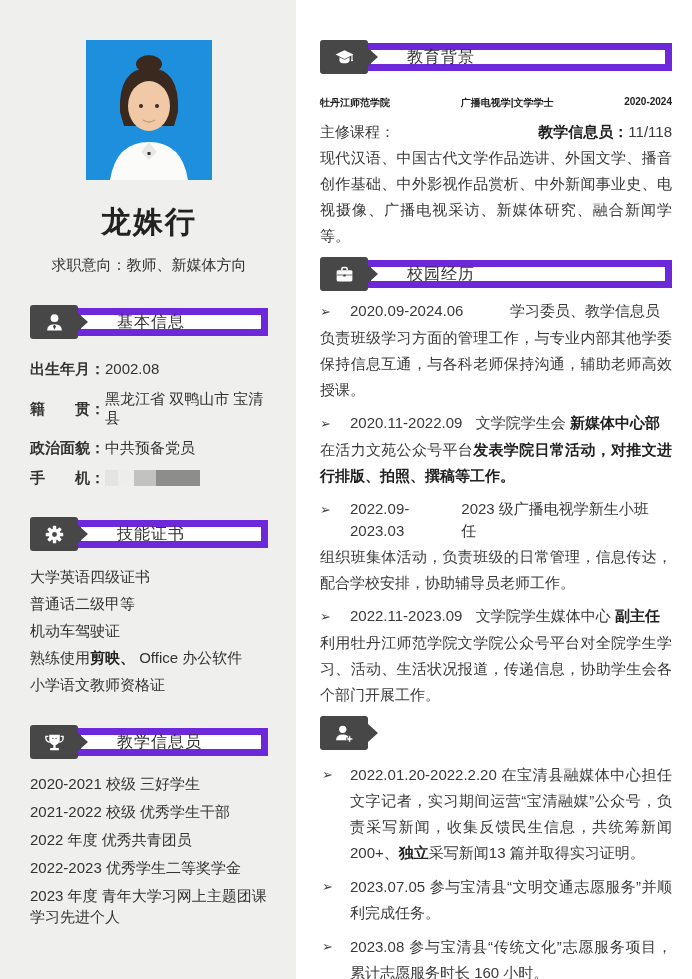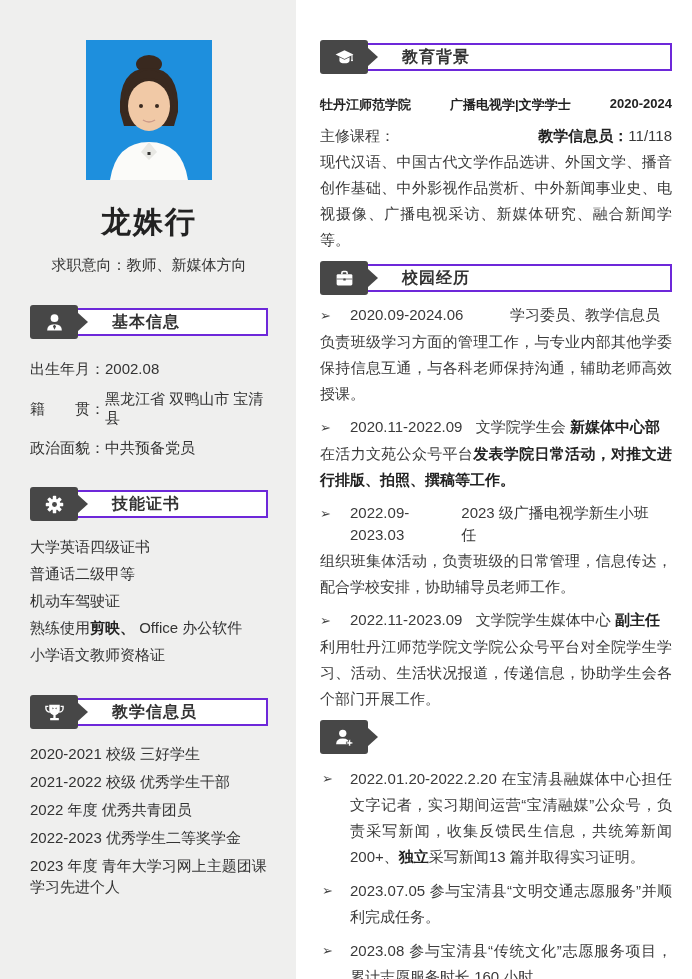--- a/index.html
+++ b/index.html
@@ -27,40 +27,40 @@
     background:#474747; border-radius:3px; z-index:2;
     display:flex; align-items:center; justify-content:center;
   }
   .sec-icon::after {
     content:""; position:absolute; right:-10px; top:50%; transform:translateY(-50%);
     border-top:9px solid transparent; border-bottom:9px solid transparent;
     border-left:10px solid #474747;
   }
   .sec-title-box {
     position:absolute; left:44px; right:0; top:3px; bottom:3px;
-    background:#fff; border:2px solid #6d28d9;
+    background:#fff; border:7px solid #6d28d9;
     display:flex; align-items:center; padding-left:36px;
-    font-size:16px; font-weight:bold; color:#333; letter-spacing:1px;
+    font-size:16px; font-weight:normal; color:#333; letter-spacing:1px;
   }
   .sidebar .sec-header { margin-top:30px; }
 
   .info-rows { margin-top:20px; }
   .info-row { display:flex; align-items:center; font-size:15px; color:#333; margin-bottom:11px; line-height:19px; }
-  .info-label { white-space:pre; }
+  .info-label { white-space:pre;font-weight:bold; }
   .px-blocks { display:inline-flex; align-items:center; height:16px; }
   .px-blocks i { display:inline-block; height:16px; }
 
   .plain-list { list-style:none; margin-top:16px; }
   .plain-list li { font-size:15px; line-height:20px; margin-bottom:7px; color:#333; }
   .honor-list { margin-top:14px; }
   .honor-list li { line-height:21px; margin-bottom:7px; }
 
   
   .main { flex:1; background:#fff; padding:40px 20px 0 24px; }
-  .edu-row { display:flex; justify-content:space-between; font-size:13px; font-weight:bold; color:#222; margin-top:22px;text-align:right; }
+  .edu-row { display:flex; justify-content:space-between; font-size:10px; font-weight:bold; color:#222; margin-top:22px;text-align:right; }
   .course-row { display:flex; justify-content:space-between; font-size:15px; margin-top:13px; }
   .score b { color:#222; }
   .para { font-size:15px; line-height:26px; color:#3a3a3a; margin-top:3px; text-align:justify; }
   .main .sec-header { margin-top:8px; }
 
   .camp-item { margin-top:9px; }
   .camp-head { display:flex; align-items:baseline; font-size:15px; line-height:22px; }
   .bullet { width:30px; flex-shrink:0; font-size:13px; color:#444; }
   .camp-role { margin-left:auto; padding-right:12px; }
   .camp-desc { font-size:15px; line-height:26px; text-align:justify; margin-top:2px; }
@@ -117,20 +117,29 @@
         <span>2002.08</span>
       </div>
       <div class="info-row">
         <span class="info-label">籍　　贯：</span>
         <span>黑龙江省 双鸭山市 宝清县</span>
       </div>
       <div class="info-row">
         <span class="info-label">政治面貌：</span>
         <span>中共预备党员</span>
       </div>
+      <div class="info-row">
+        <span class="info-label">手　　机：</span>
+        <span class="px-blocks">
+          <i style="width:13px;background:#e4e4e2"></i>
+            <i style="width:16px;background:#ededeb"></i>
+            <i style="width:22px;background:#c2c2c0"></i>
+            <i style="width:44px;background:#8d8d8b"></i>
+        </span>
+      </div>
     </div>
 
     <div class="sec-header">
       <div class="sec-icon">
         <svg class="icon-svg" viewBox="0 0 24 24">
           <g fill="#fff">
             <rect x="10" y="2" width="4" height="20" rx="1"></rect>
             <rect x="2" y="10" width="20" height="4" rx="1"></rect>
             <rect x="10" y="2" width="4" height="20" rx="1" transform="rotate(45 12 12)"></rect>
             <rect x="10" y="2" width="4" height="20" rx="1" transform="rotate(-45 12 12)"></rect>

